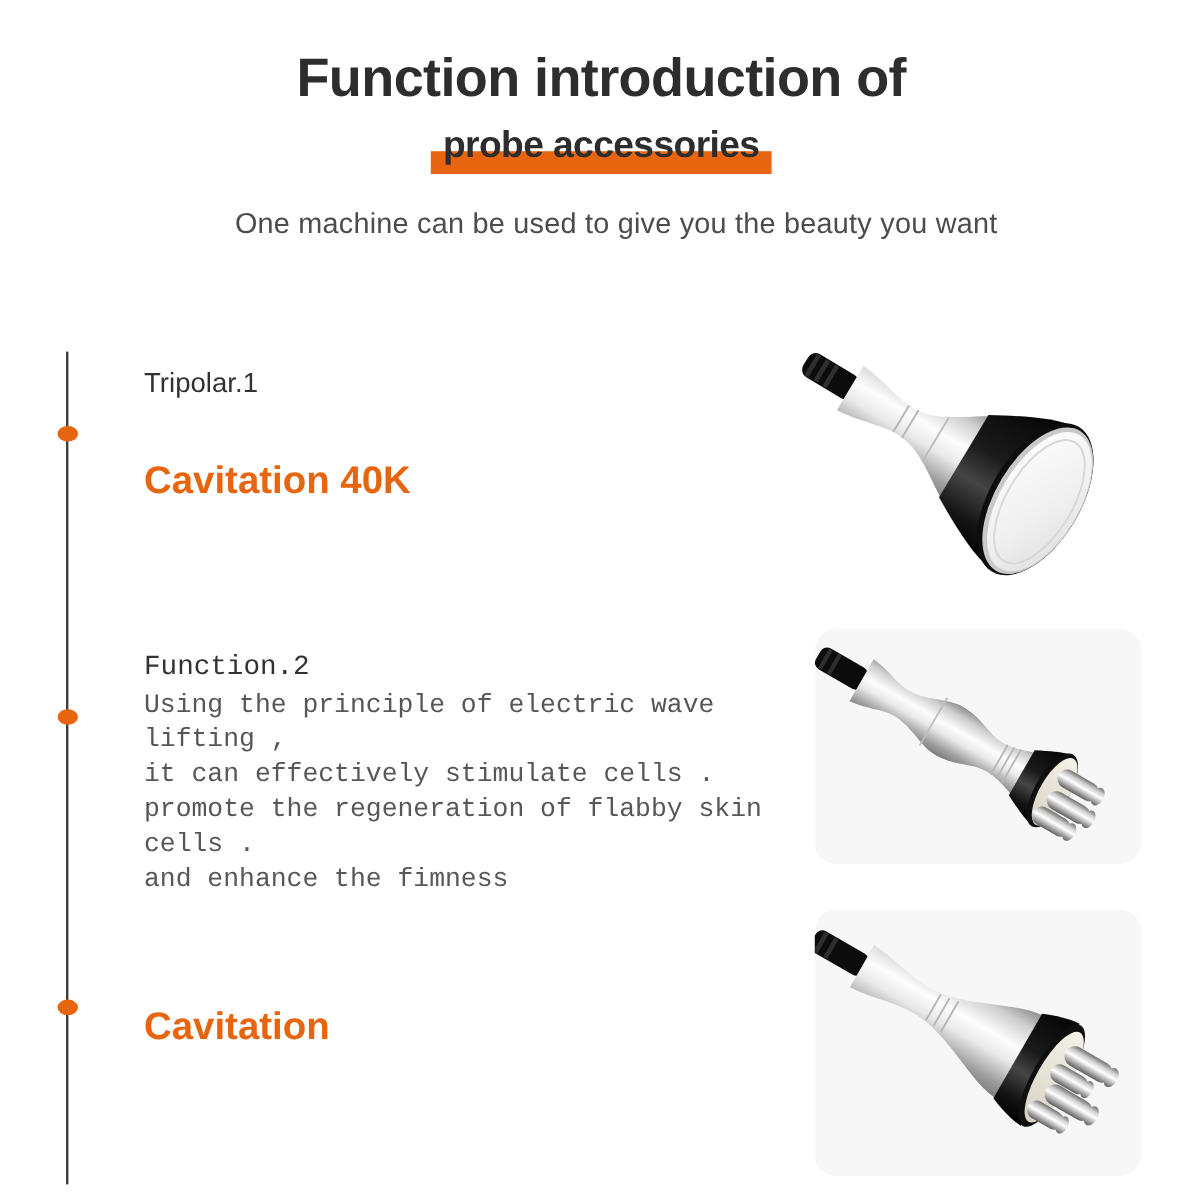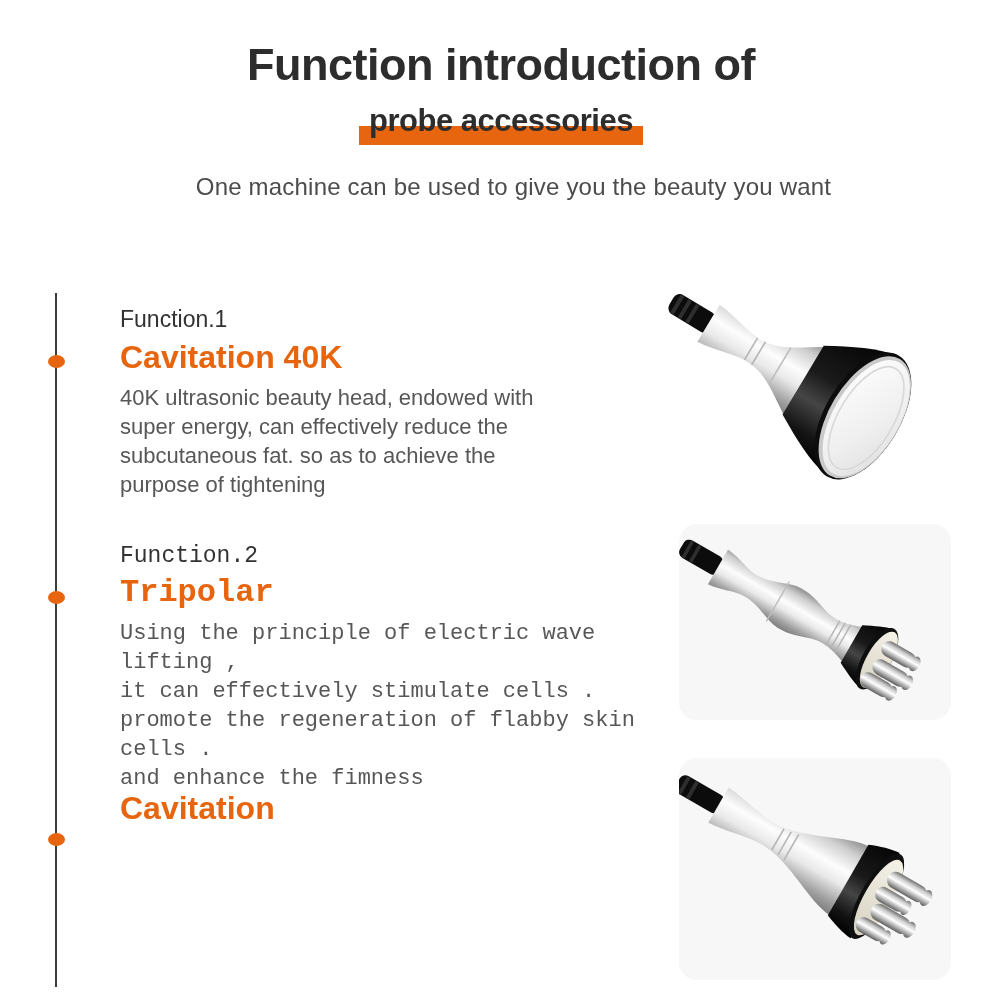--- a/index.html
+++ b/index.html
@@ -15,21 +15,21 @@
   .sub{margin-top:26px;font-size:24px;color:#4c4c4c;letter-spacing:0.2px;margin-left:25px;}
 
   
   .vline{position:absolute;left:54px;top:293px;width:2px;height:694px;background:#3d3d3d;}
   .dot{position:absolute;width:17px;height:13px;border-radius:50%;background:#e8650f;left:47px;}
   .dot1{top:355px;} .dot2{top:591px;} .dot3{top:833px;}
 
   
   .sec{position:absolute;left:119px;width:560px;}
   .sec-label{font-size:23px;color:#323232;margin-bottom:4px;}
-  .sec-head{font-size:32px;font-weight:700;color:#e8650f;line-height:40px;margin-bottom:6px;}
+  .sec-head{font-size:32px;font-weight:700;color:#e8650f;line-height:40px;margin-bottom:6px;margin-top:47px;}
   .sec-body{font-size:22px;color:#575757;line-height:29px;white-space:pre-line;}
   .s1{top:306px;} .s2{top:543px;font-family:Liberation Mono, monospace;} .s3{top:788px;}
 
   
   .fig{position:absolute;}
   .fig1{left:648px;top:266px;width:320px;height:240px;}
   .card{background:#f7f7f7;border-radius:18px;}
   .fig2{left:678px;top:524px;width:272px;height:196px;}
   .fig3{left:678px;top:758px;width:272px;height:222px;}
   .fig svg{display:block;width:100%;height:100%;}
@@ -47,31 +47,26 @@
     </div>
     <div class="sub">One machine can be used to give you the beauty you want</div>
   </div>
 
   <div class="vline"></div>
   <div class="dot dot1"></div>
   <div class="dot dot2"></div>
   <div class="dot dot3"></div>
 
   <div class="sec s1">
-    <div class="sec-label">Function.1</div>
+    <div class="sec-label">Tripolar.1</div>
     <div class="sec-head">Cavitation 40K</div>
-    <div class="sec-body">40K ultrasonic beauty head, endowed with
-super energy, can effectively reduce the
-subcutaneous fat. so as to achieve the
-purpose of tightening</div>
   </div>
 
   <div class="sec s2">
     <div class="sec-label">Function.2</div>
-    <div class="sec-head">Tripolar</div>
     <div class="sec-body">Using the principle of electric wave lifting ,
 it can effectively stimulate cells .
 promote the regeneration of flabby skin cells .
 and enhance the fimness</div>
   </div>
 
   <div class="sec s3">
     <div class="sec-head">Cavitation</div>
   </div>
 

